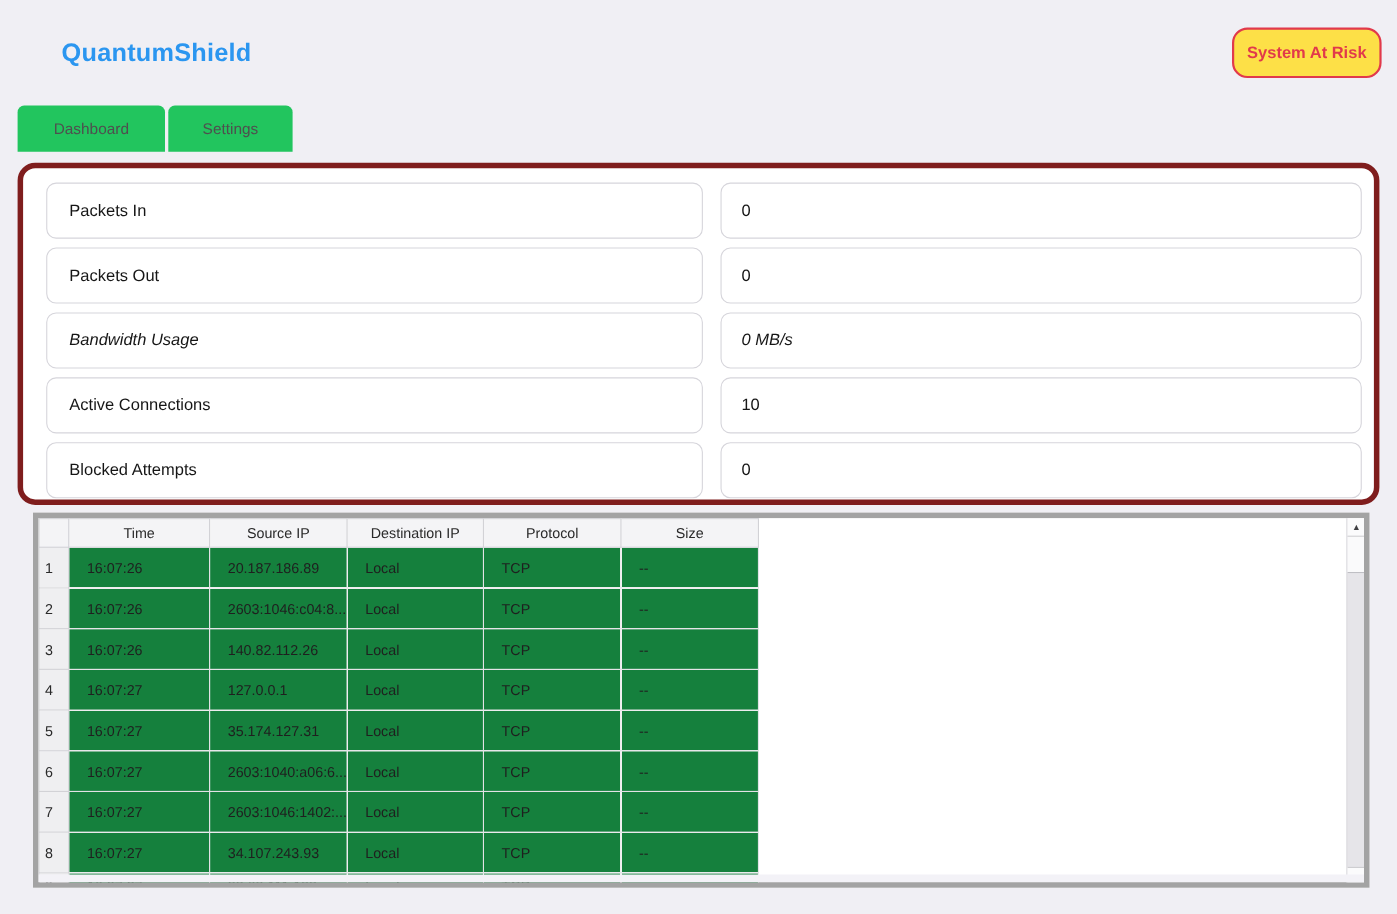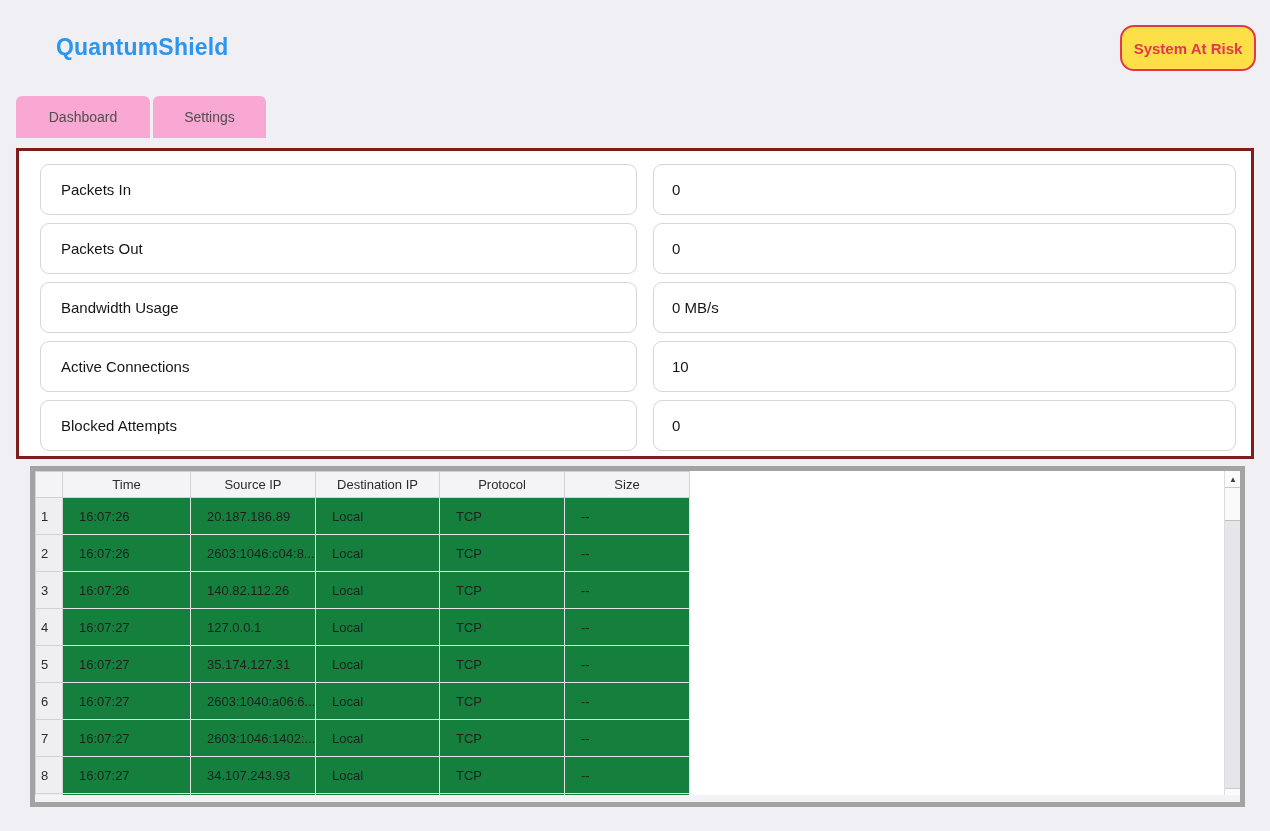--- a/index.html
+++ b/index.html
@@ -23,44 +23,44 @@
   .risk-btn {
     position:absolute; left:1120px; top:25px; width:136px; height:46px;
     background:#fde047; border:2px solid #e1394b; border-radius:14px;
     color:#e1394b; font-size:15px; font-weight:bold;
     font-family:"Liberation Sans",sans-serif; cursor:pointer;
   }
 
   
   .tabbar { position:absolute; left:16px; top:96px; height:42px; display:flex; }
   .tab {
-    height:42px; background:#f9a8d4; color:#4f4f4f;
+    height:42px; background:#22c55e; color:#4f4f4f;
     border-radius:6px 6px 0 0; font-size:14px;
     display:flex; align-items:center; justify-content:center;
     margin-right:3px; cursor:pointer;
   }
   .tab.t0 { width:134px; }
   .tab.t1 { width:174px; }
   .tab.t2 { width:113px; }
   .tab.active { background:#3398f2; color:#ffffff; }
 
   
   .metrics-panel {
     position:absolute; left:16px; top:148px; width:1238px; height:311px;
-    background:#ffffff; border:3px solid #7f1d1d; border-radius:0;
+    background:#ffffff; border:5px solid #7f1d1d; border-radius:16px;
   }
   .metric-label, .metric-value {
     position:absolute; height:51px;
     background:#ffffff; border:1px solid #d6d5db; border-radius:9px;
     display:flex; align-items:center;
     font-size:15px; color:#161616;
   }
   .metric-label { left:21px; width:597px; padding-left:20px; }
   .metric-value { left:634px; width:583px; padding-left:18px; }
-  .mrow0 { top:13px; } .mrow1 { top:72px; } .mrow2 { top:131px; }
+  .mrow0 { top:13px; } .mrow1 { top:72px; } .mrow2 { top:131px;font-style:italic; }
   .mrow3 { top:190px; } .mrow4 { top:249px; }
 
   
   .table-panel {
     position:absolute; left:30px; top:466px; width:1215px; height:341px;
     background:#ffffff; border:5px solid #a3a3a3;
     overflow:hidden;
   }
   .grid-clip { position:absolute; left:0; top:0; width:1198px; height:334px; overflow:hidden; }
   table.grid { border-collapse:collapse; table-layout:fixed; width:654px; }

